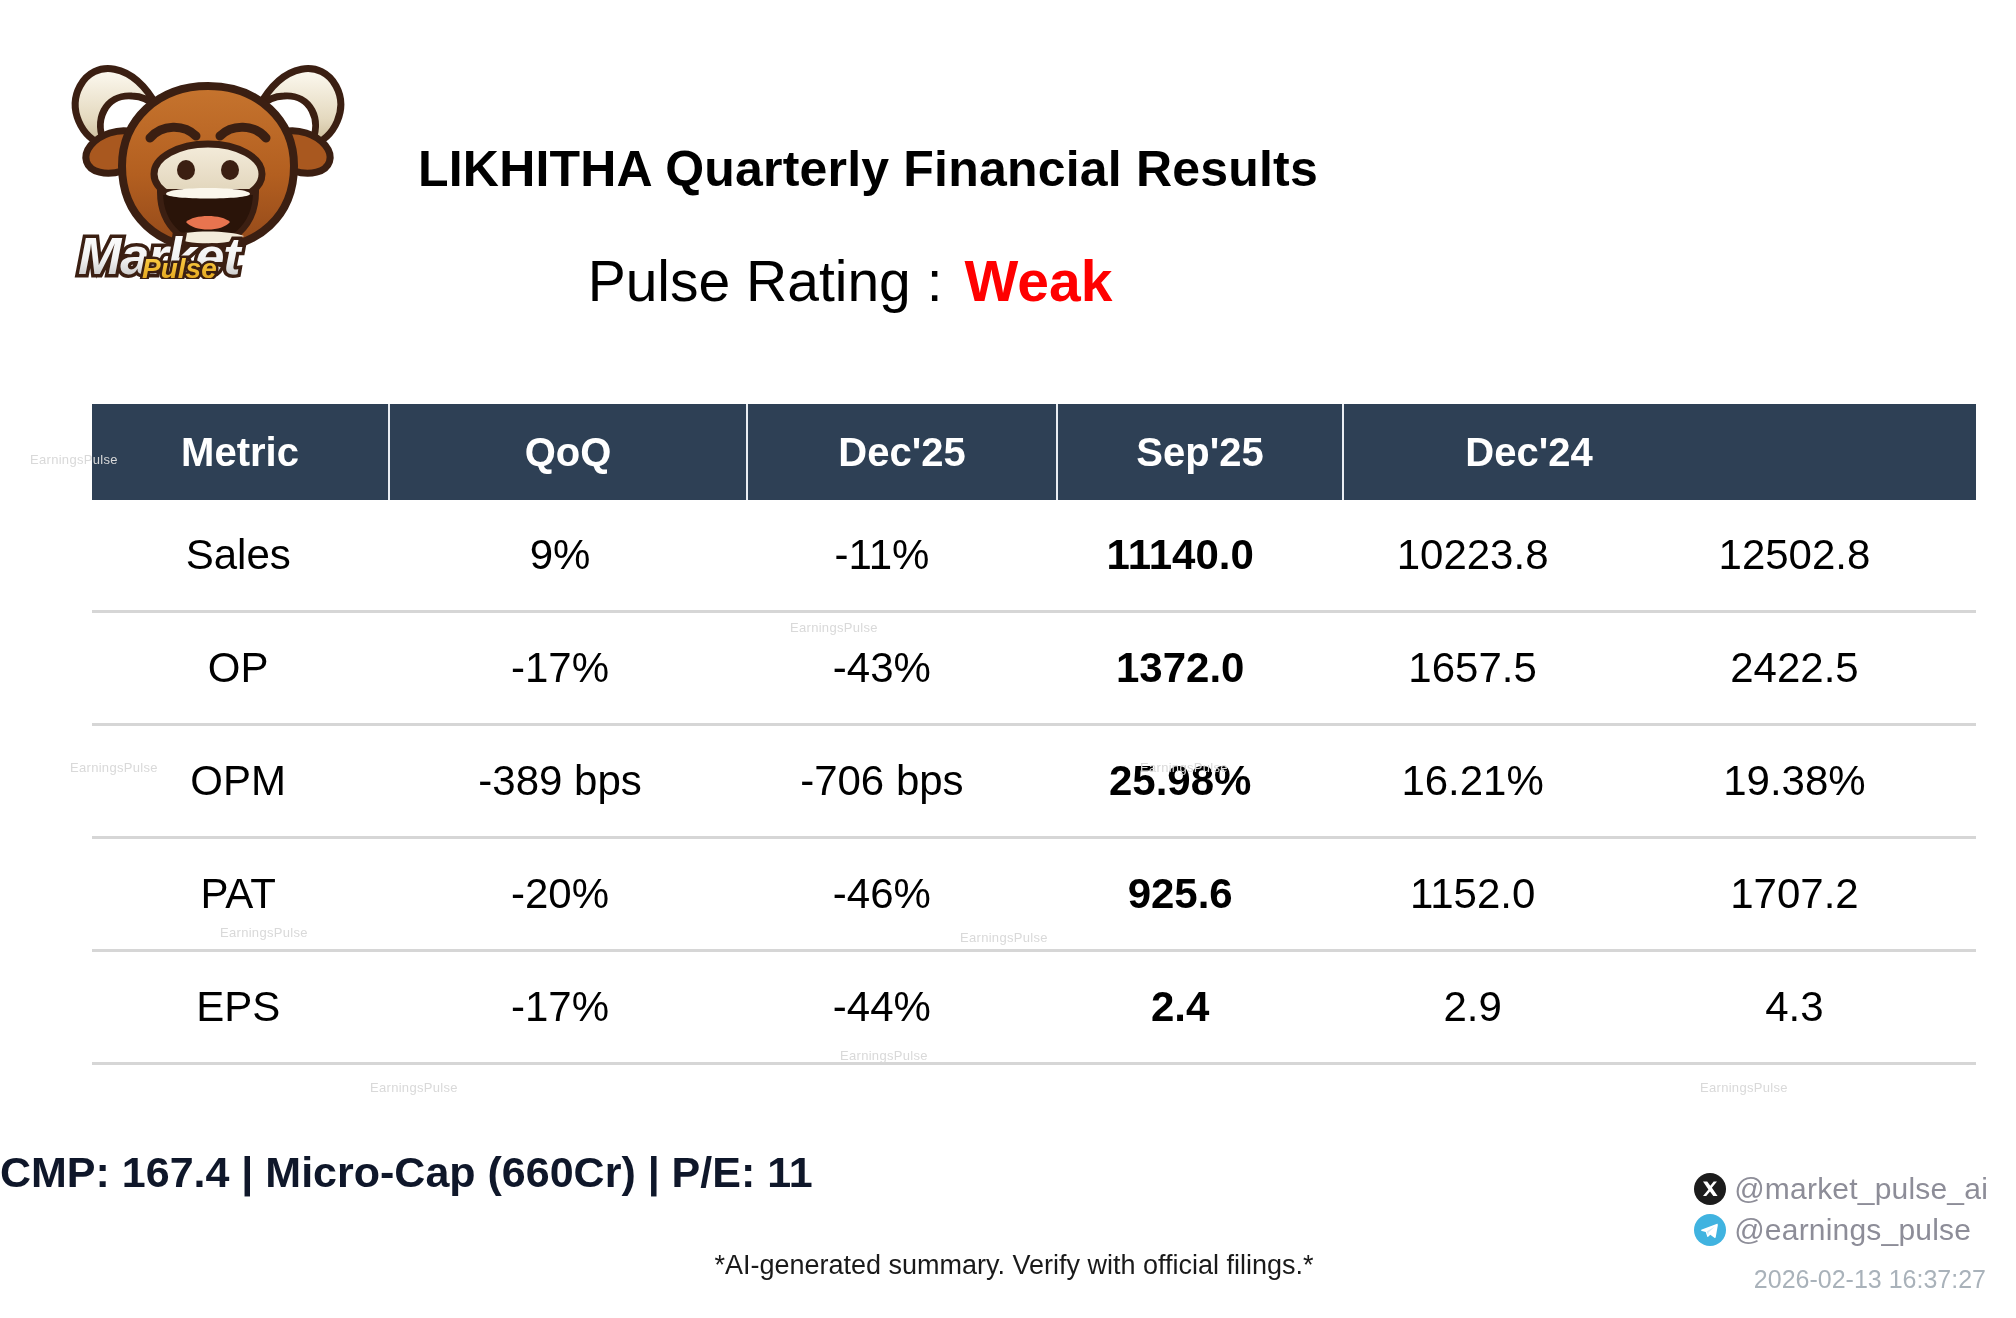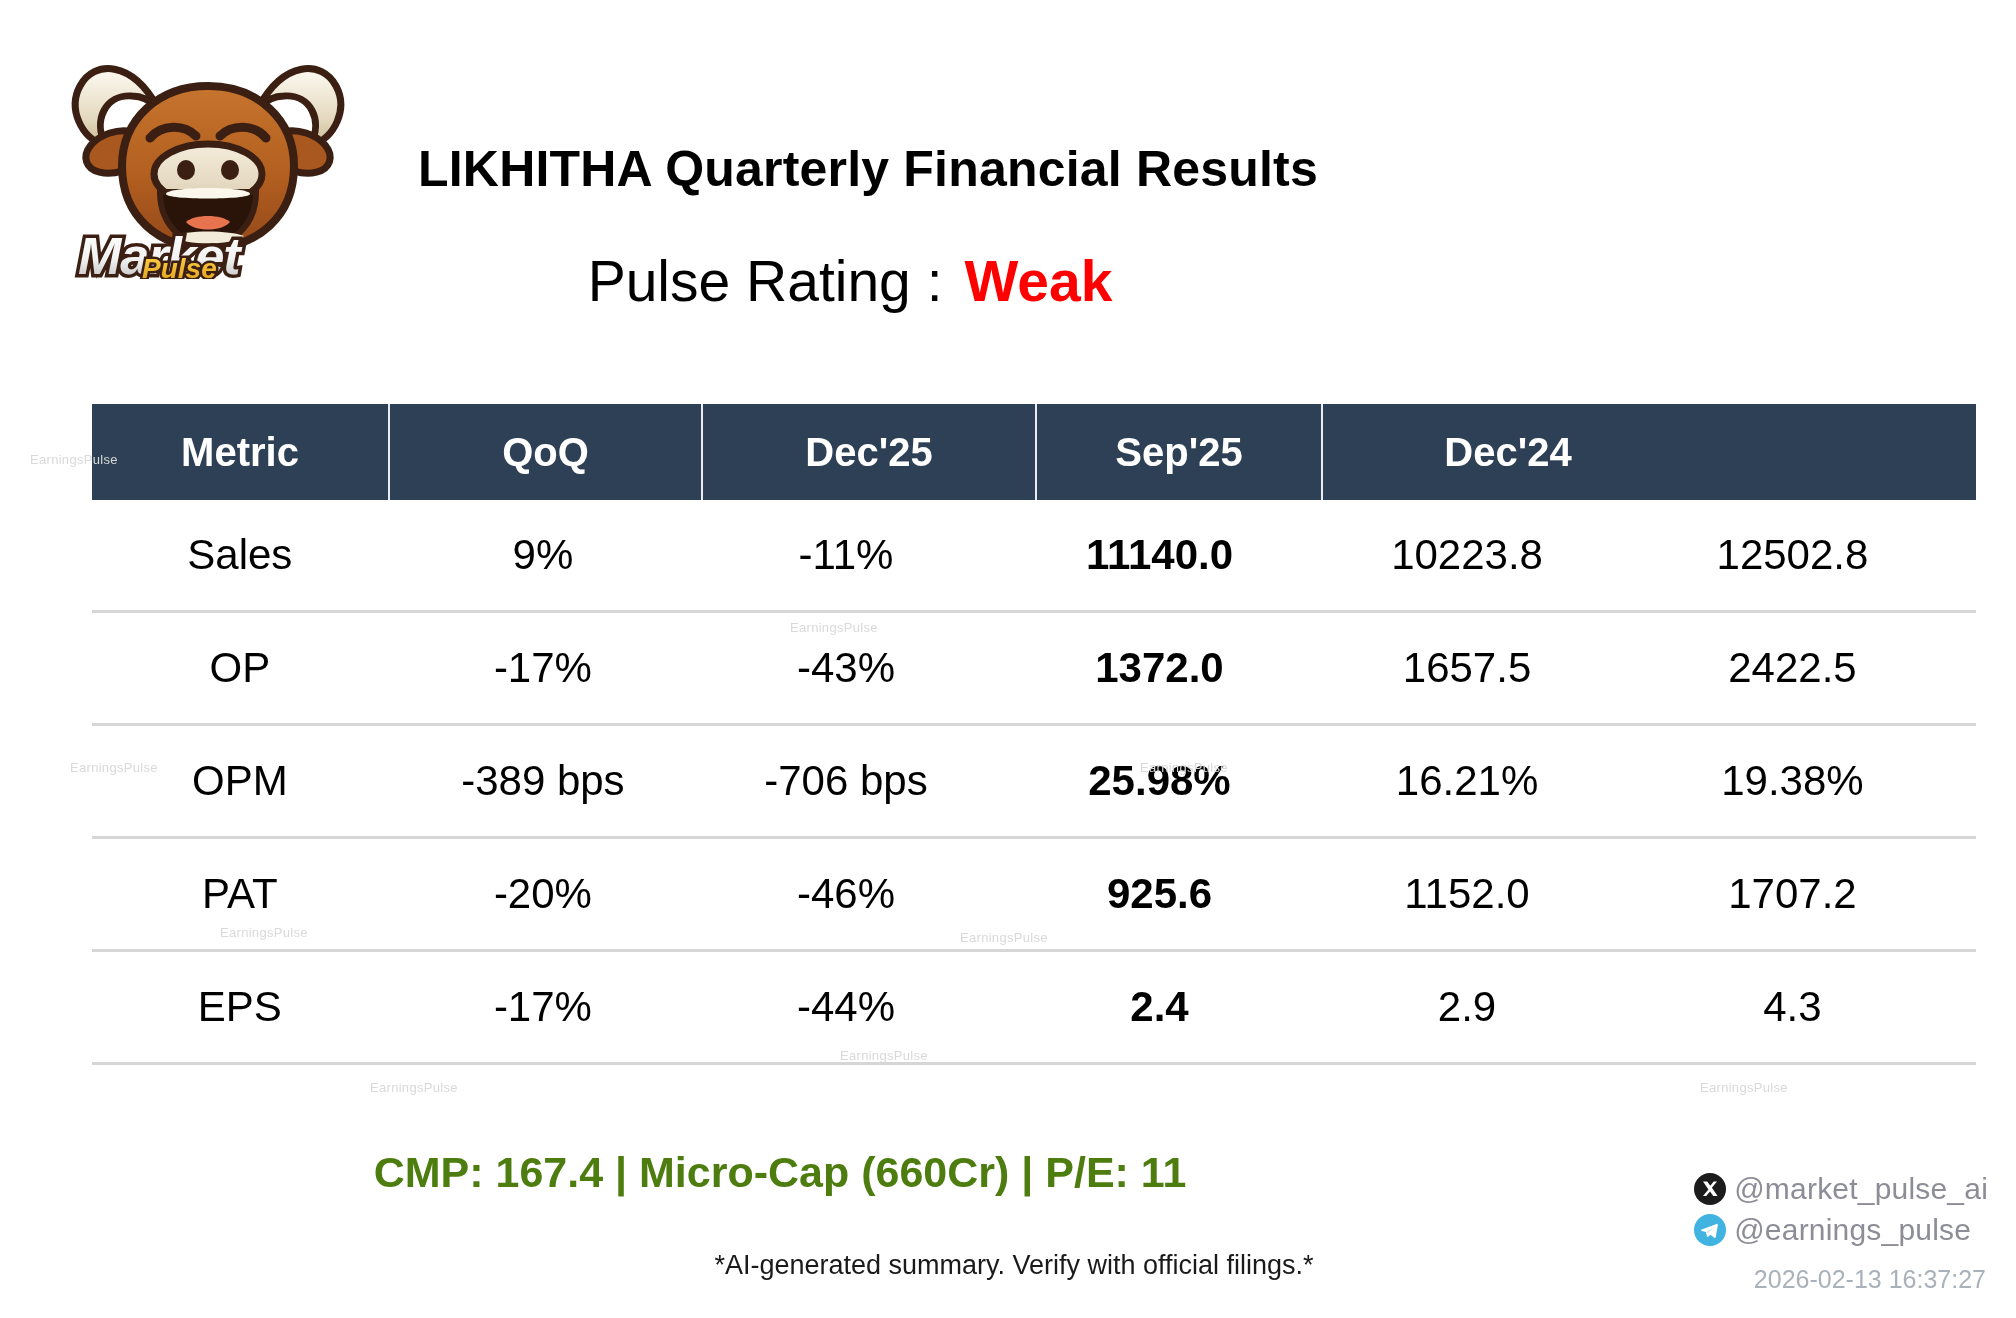--- a/index.html
+++ b/index.html
@@ -64,35 +64,35 @@
 
   .tbody .trow {
     border-bottom: 3px solid #d6d6d6;
   }
   .tbody .tcell {
     height: 110px;
     display: flex; align-items: center; justify-content: center;
     font-size: 42px; color: #000;
   }
   .c-metric { width: 298px; }
-  .c-qoq    { width: 313px; }
+  .c-qoq    { width: 358px; }
   .c-yoy    { width: 298px; }
-  .c-cur    { width: 334px; }
+  .c-cur    { width: 310px; }
   .c-prev   { width: 286px; }
   .c-yago   { width: 370px; }
 
   .pos { color: #0a8018; }
   .neg { color: #ff0000; }
   .bold { font-weight: bold; }
 
   
   .cmp-line {
     position: absolute; left: 0; top: 1148px; width: 1560px;
-    text-align: center;
-    font-size: 43px; font-weight: bold; color: #4d7c0f;
+    text-align: left;
+    font-size: 43px; font-weight: bold; color: #0f172a;
     font-family: "Liberation Sans Narrow", "Liberation Sans", sans-serif;
   }
   .disclaimer {
     position: absolute; left: 0; top: 1250px; width: 2016px;
     text-align: center;
     font-size: 27px; color: #1a1a1a; padding-left: 12px;
   }
 
   .socials { position: absolute; right: 28px; top: 1168px; text-align: left; }
   .social-row { display: flex; align-items: center; height: 41px; }

